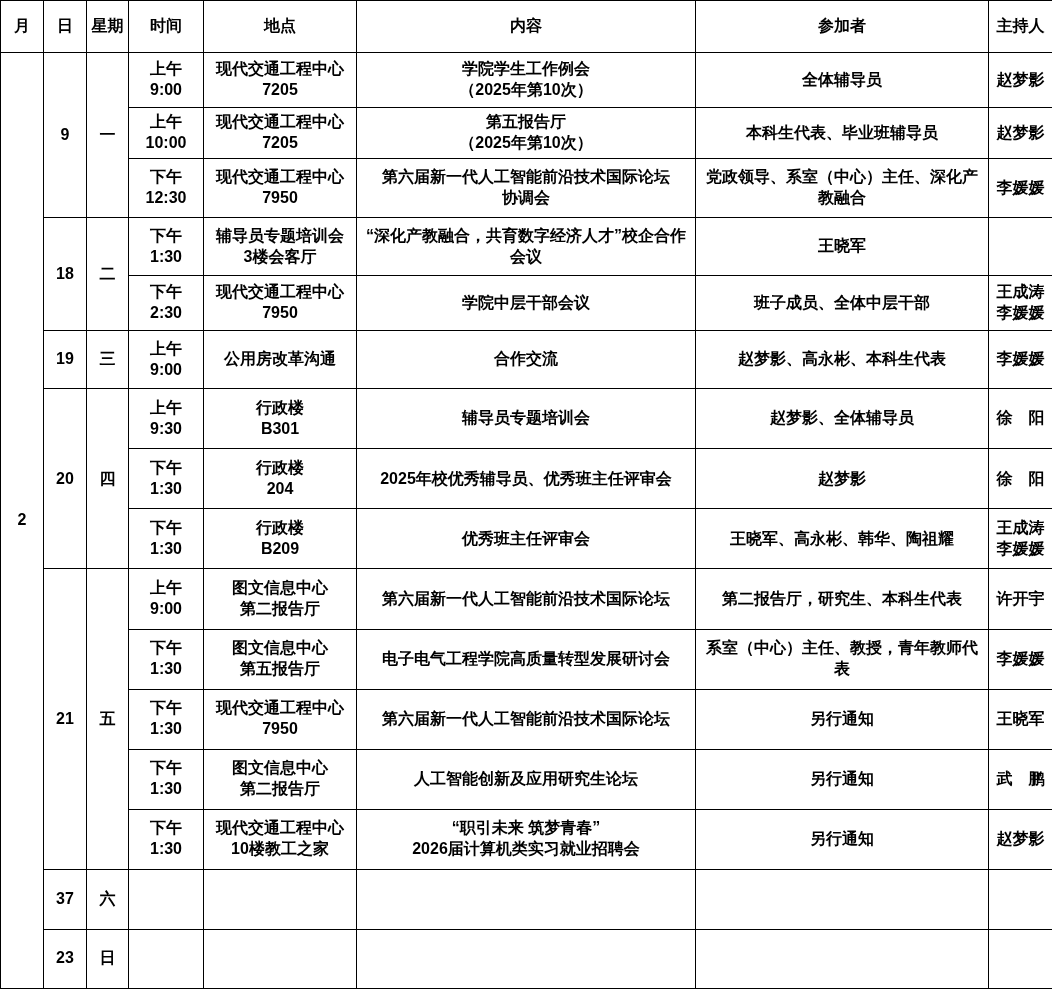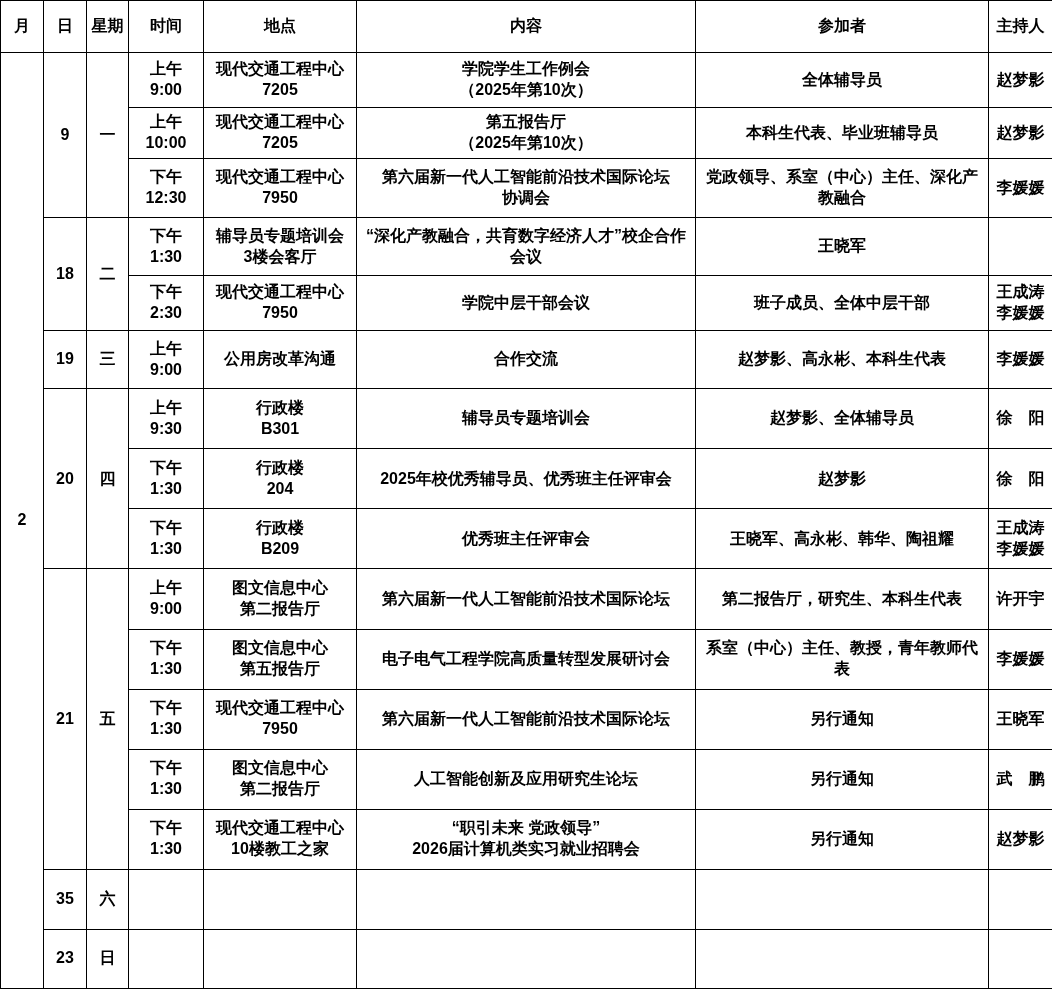--- a/index.html
+++ b/index.html
@@ -194,28 +194,28 @@
 第二报告厅</td>
     <td>人工智能创新及应用研究生论坛</td>
     <td>另行通知</td>
     <td>武　鹏</td>
   </tr>
   <tr style="height:60px">
     <td>下午
 1:30</td>
     <td>现代交通工程中心
 10楼教工之家</td>
-    <td>“职引未来 党政领导”
+    <td>“职引未来 筑梦青春”
 2026届计算机类实习就业招聘会</td>
     <td>另行通知</td>
     <td>赵梦影</td>
   </tr>
 
   <tr style="height:60px">
-    <td>35</td>
+    <td>37</td>
     <td>六</td>
     <td></td>
     <td></td>
     <td></td>
     <td></td>
     <td></td>
   </tr>
 
   <tr style="height:59px">
     <td>23</td>

